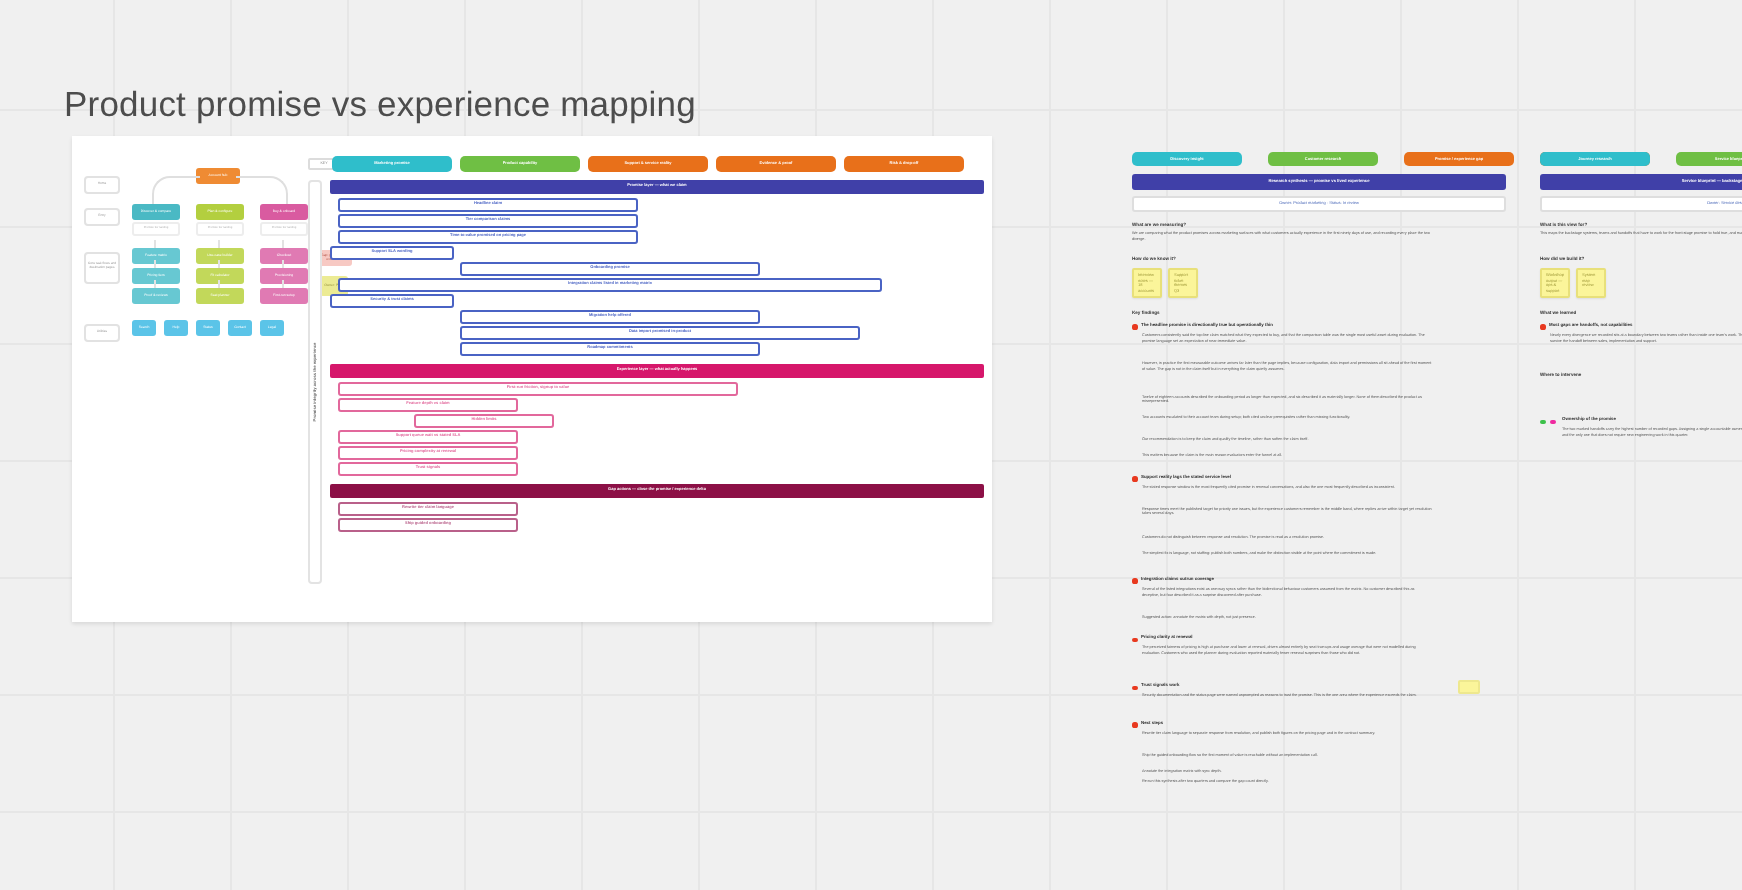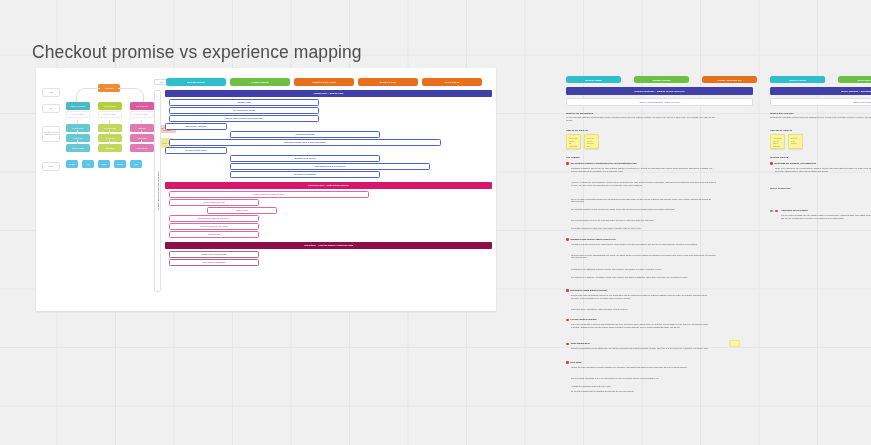--- a/index.html
+++ b/index.html
@@ -166,21 +166,21 @@
     position: absolute;
     background: #fbf59a; border: 1px solid #eee88e;
     width: 11px; height: 7px; border-radius: 1px;
   }
 </style>
 </head>
 <body>
 
 <div id="canvas">
 
-  <div id="board-title">Checkout promise vs experience mapping</div>
+  <div id="board-title">Product promise vs experience mapping</div>
 
   <div id="white-card">
 
     <div id="sitemap">
         <div class="sm-label" style="left: 0px; top: 6px; width: 18px; height: 9px;">Home</div>
         <div class="sm-label" style="left: 0px; top: 22px; width: 18px; height: 9px;">Entry</div>
         <div class="sm-label" style="left: 0px; top: 44px; width: 18px; height: 16px;">Core task flows and destination pages</div>
         <div class="sm-label" style="left: 0px; top: 80px; width: 18px; height: 9px;">Utilities</div>
         <div class="sm-card" style="left: 56px; top: 2px; width: 22px; height: 8px; background: rgb(239, 139, 51);">Account hub</div>
         <div class="sm-curve" style="left: 34px; top: 6px; width: 24px; height: 16px;"></div>

